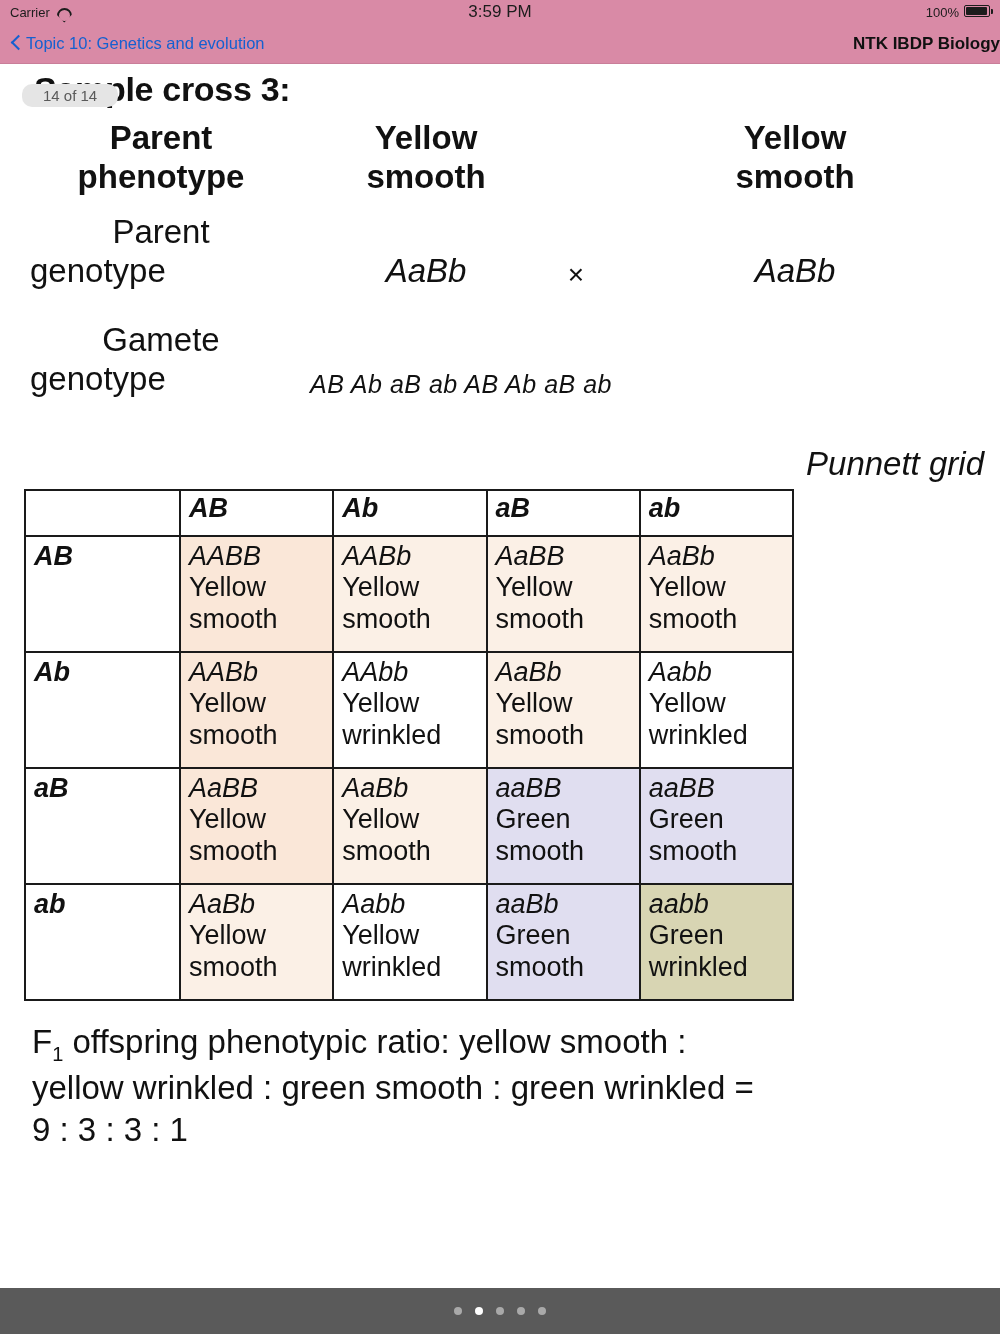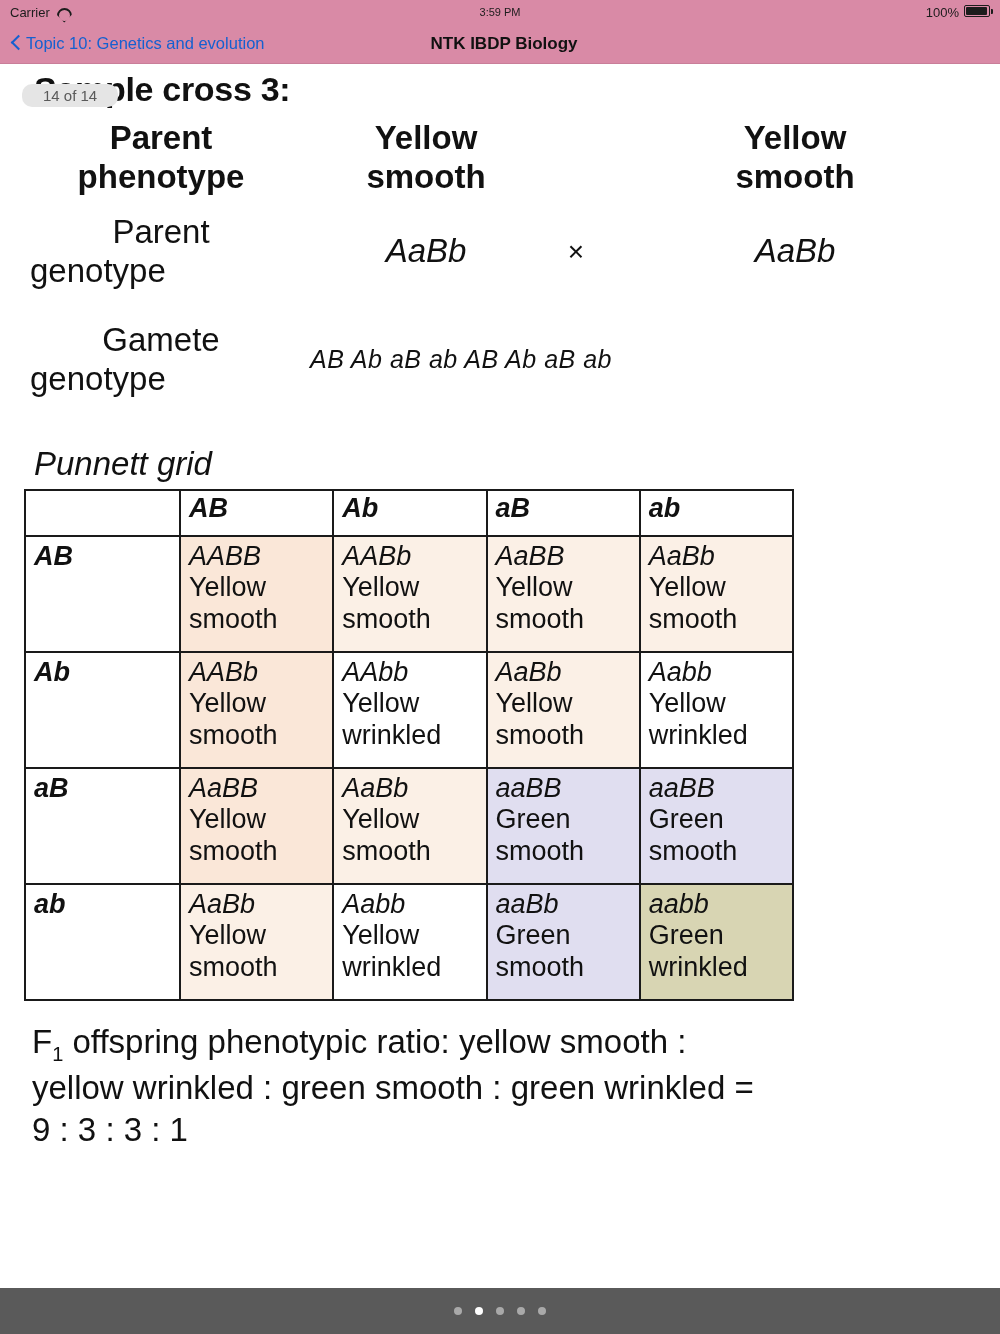--- a/index.html
+++ b/index.html
@@ -22,21 +22,21 @@
     height: 24px;
     background: #d98aa6;
     display: flex;
     align-items: center;
     padding: 0 10px;
     font-size: 13px;
     color: #1c1c1c;
     flex: 0 0 auto;
   }
   .status-left { display: flex; align-items: center; gap: 6px; text-align: right; }
-  .status-center { position: absolute; left: 0; right: 0; text-align: center; font-size: 11px; pointer-events: none; }
+  .status-center { position: absolute; left: 0; right: 0; text-align: center; font-size: 17px; pointer-events: none; }
   .status-right { margin-left: auto; display: flex; align-items: flex-start; gap: 5px; }
   .wifi-icon { display: inline-block; width: 14px; height: 11px; position: relative; }
   .wifi-icon::before {
     content: ""; position: absolute; left: 1px; top: 1px;
     width: 11px; height: 11px;
     border: 2px solid #1c1c1c;
     border-radius: 50%;
     clip-path: polygon(0 0, 100% 0, 100% 48%, 50% 100%, 0 48%);
   }
   .battery-icon {
@@ -68,21 +68,21 @@
     width: 11px; height: 18px; position: relative; flex: 0 0 auto;
   }
   .chevron-left::before {
     content: ""; position: absolute; left: 3px; top: 3px;
     width: 9px; height: 9px;
     border-left: 2.6px solid #1560d0;
     border-bottom: 2.6px solid #1560d0;
     transform: rotate(45deg);
   }
   .nav-title {
-    position: absolute; left: 8px; right: 0; text-align: center;
+    position: absolute; left: 8px; right: 0; text-align: right;
     font-size: 17px; font-weight: bold; color: #111; pointer-events: none;
   }
 
   
   .content {
     position: relative;
     flex: 1 1 auto;
     overflow: hidden;
     background: #fff;
     padding: 0 16px;
@@ -104,21 +104,21 @@
   h1.sample-title {
     font-size: 34px;
     font-weight: bold;
     color: #111;
     margin: 0 0 8px 18px;
     letter-spacing: -0.3px;
   }
 
   .row {
     display: flex;
-    align-items: center;
+    align-items: flex-end;
     margin-bottom: 2px;
   }
   .col-label {
     width: 290px;
     flex: 0 0 290px;
     text-align: center;
     font-size: 33px;
     line-height: 1.18;
     color: #111;
   }
@@ -159,20 +159,21 @@
     color: #111;
     letter-spacing: 0.5px;
     padding-left: 4px;
   }
 
   .punnett-label {
     font-size: 33px;
     font-style: italic;
     color: #111;
     margin: 46px 0 6px 18px;
+    text-align: right;
   }
 
   table.punnett {
     border-collapse: collapse;
     width: 770px;
     margin-left: 8px;
     table-layout: fixed;
   }
   table.punnett td {
     border: 2px solid #1a1a1a;

